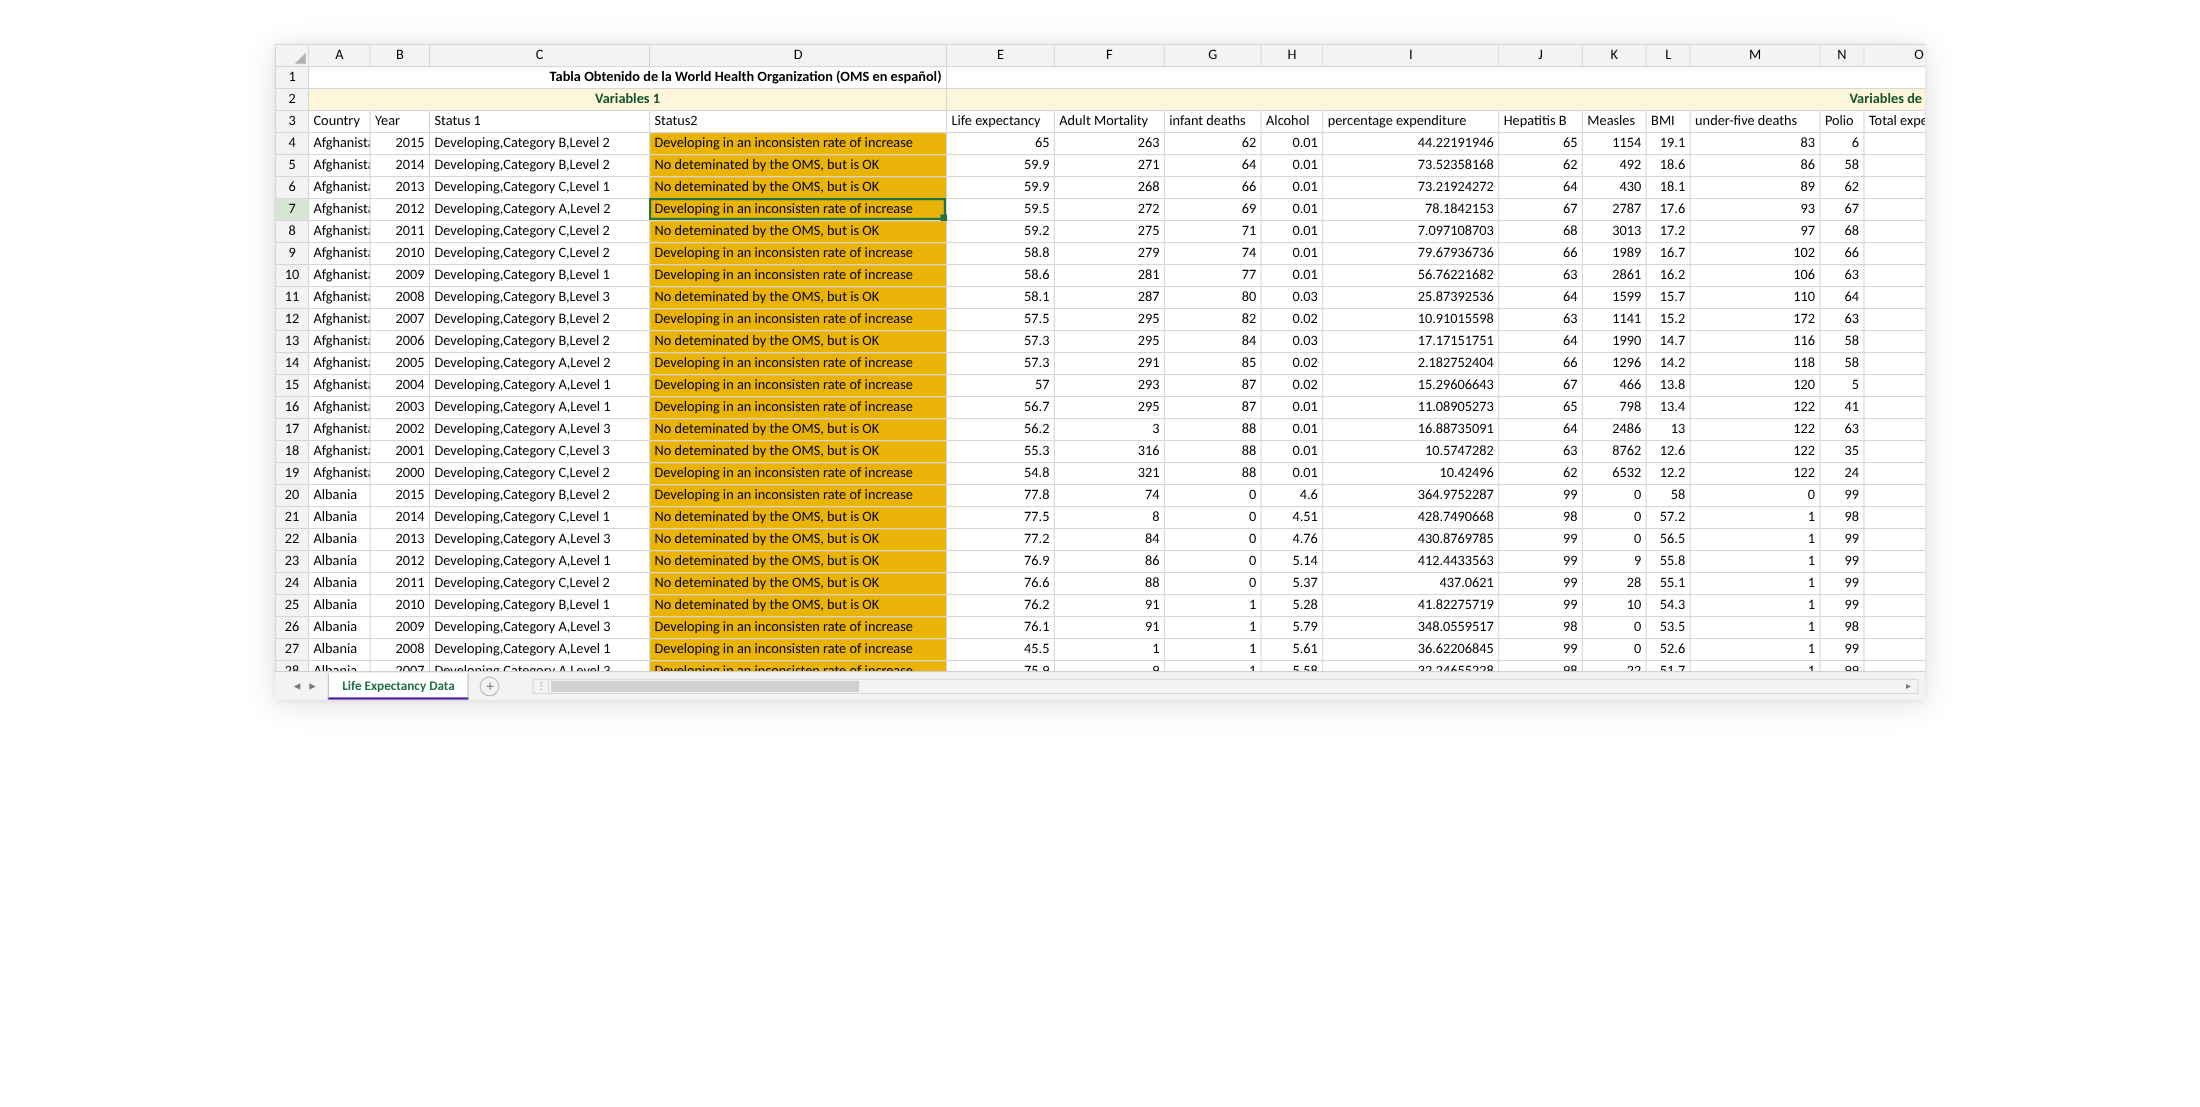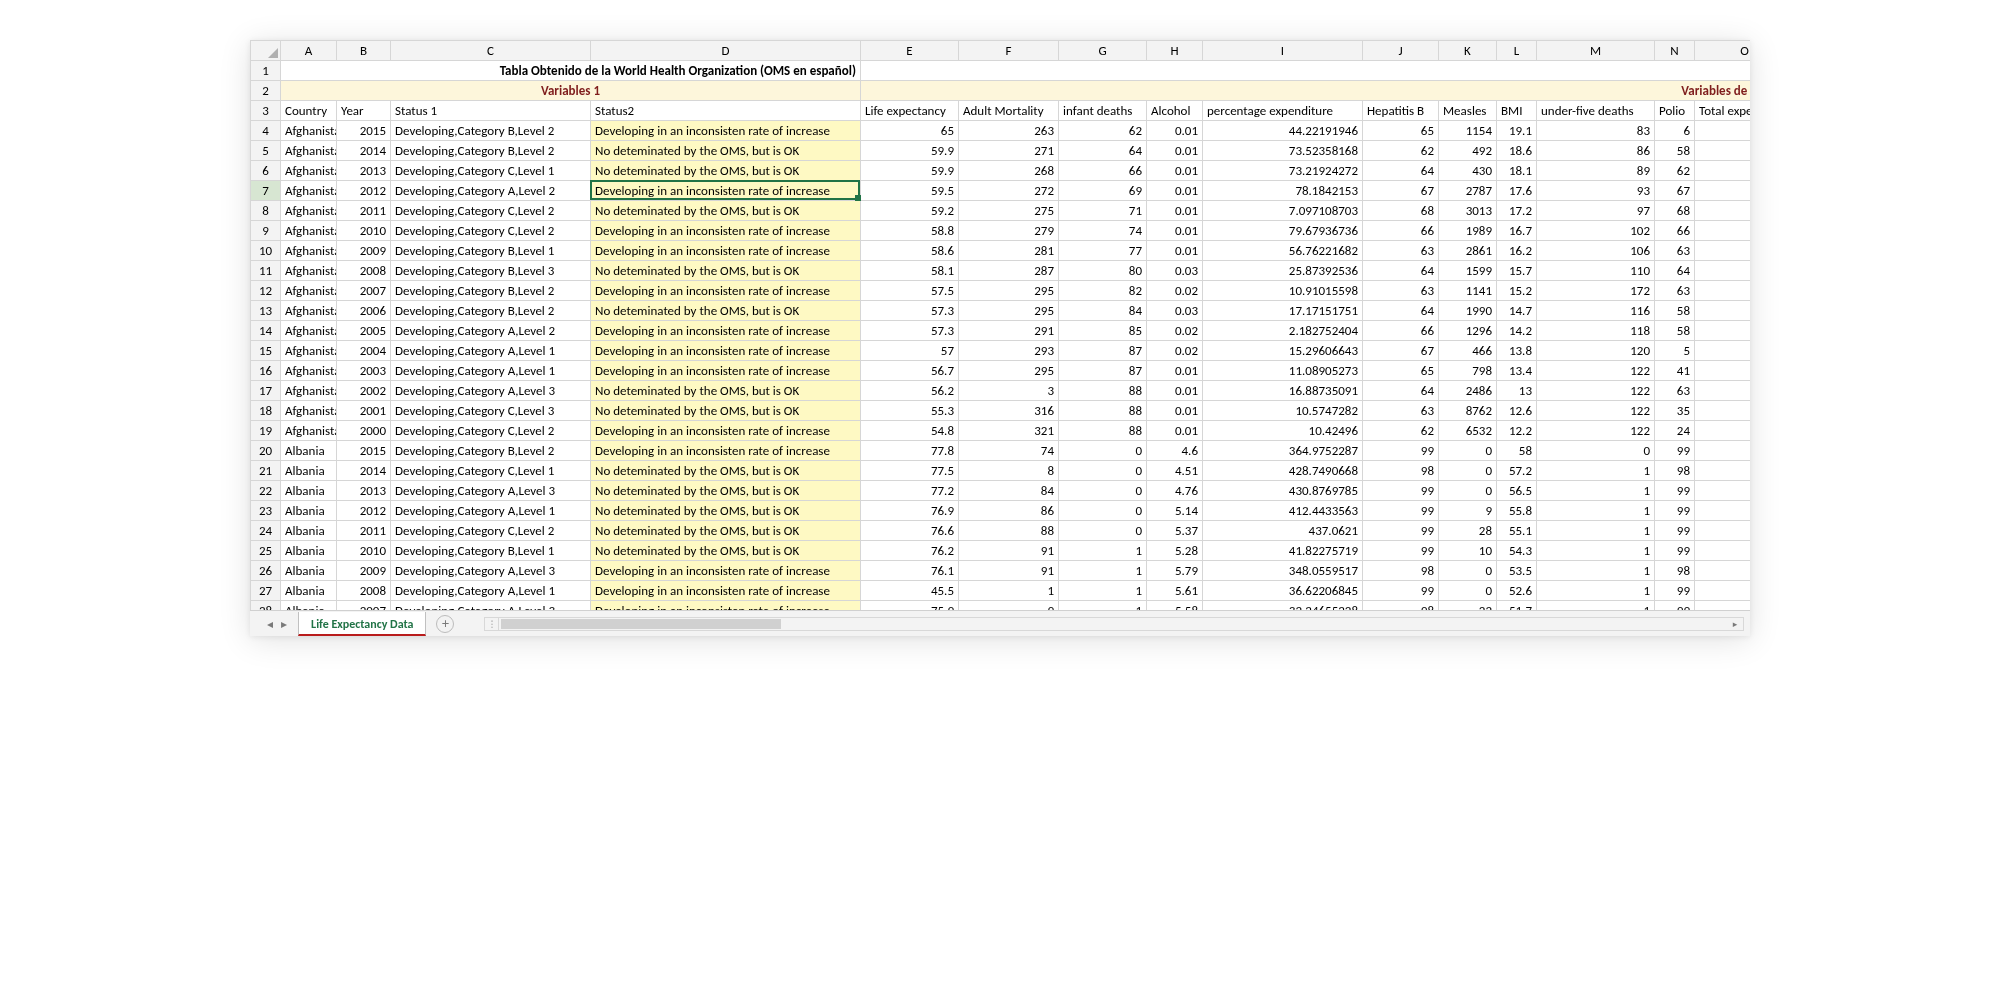--- a/index.html
+++ b/index.html
@@ -67,32 +67,32 @@
     border-left: 10px solid transparent;
     border-bottom: 10px solid #b0b0b0;
   }
   .merged-title {
     font-weight: bold;
     text-align: right;
     padding-left: 6px;
   }
   .section-head {
     background: #fdf6db;
-    color: #7f1d1d;
+    color: #14532d;
     font-weight: bold;
     text-align: center;
   }
   td.hdr {
     font-weight: normal;
     text-align: left;
     margin-top: 20px;
   }
   td.hdr.bold { font-weight: normal; }
   td.green {
-    background: #fef9c3;
+    background: #eab308;
   }
   td.num { text-align: right; }
   th.selrow { background: #d7e6d2 !important; }
   
   .active-cell-border {
     position: absolute;
     border: 2px solid #217346;
     pointer-events: none;
     z-index: 5;
   }
@@ -117,21 +117,21 @@
     display: flex;
     gap: 2px;
     padding: 0 8px 0 14px;
     color: #7a7a7a;
   }
   .nav-arrows span { padding: 0 3px; }
   .sheet-tab {
     background: #fff;
     border: 1px solid #c0c0c0;
     border-top: none;
-    border-bottom: 2px solid #b91c1c;
+    border-bottom: 2px solid #4c1d95;
     padding: 2px 12px 0 12px;
     margin-right: 2px;
     color: #217346;
     font-weight: bold;
     height: 24px;
     display: flex;
     align-items: center;
   }
   .add-sheet {
     margin-left: 8px;

